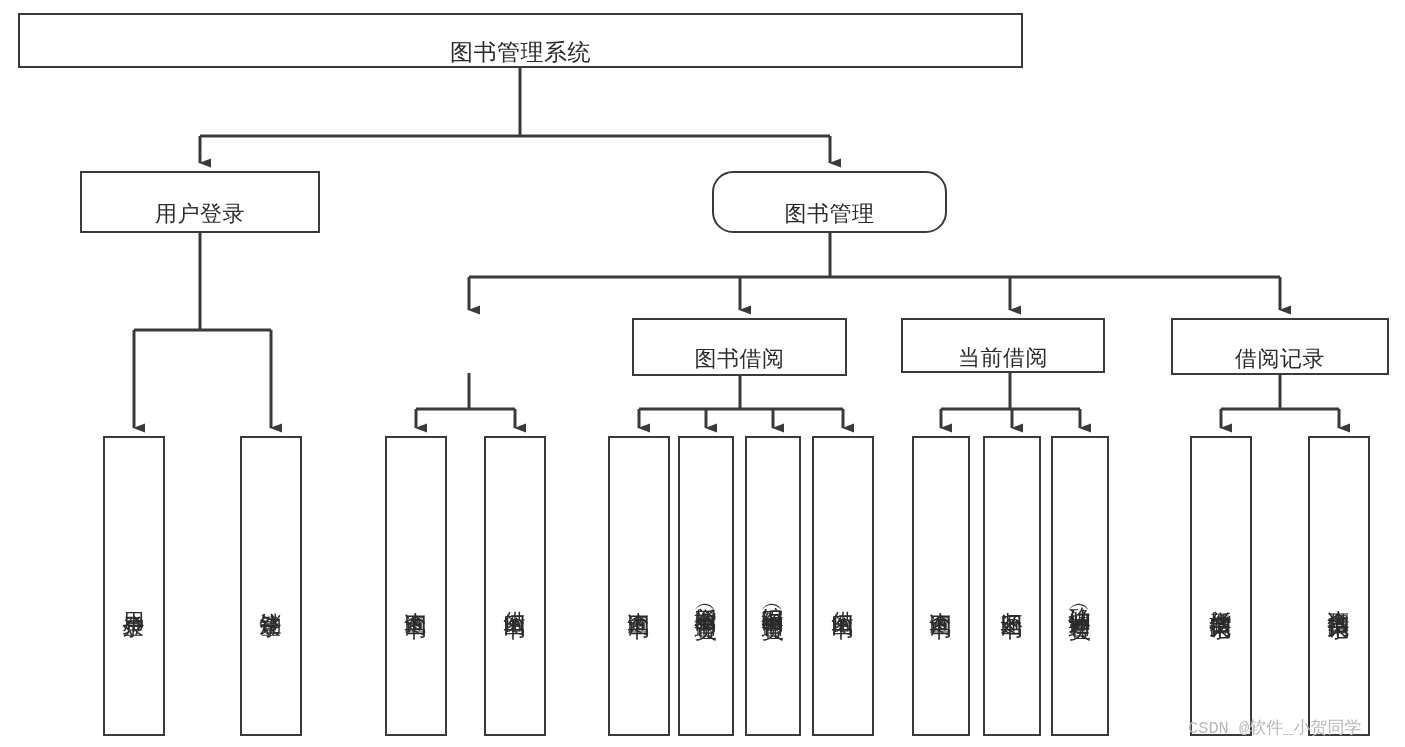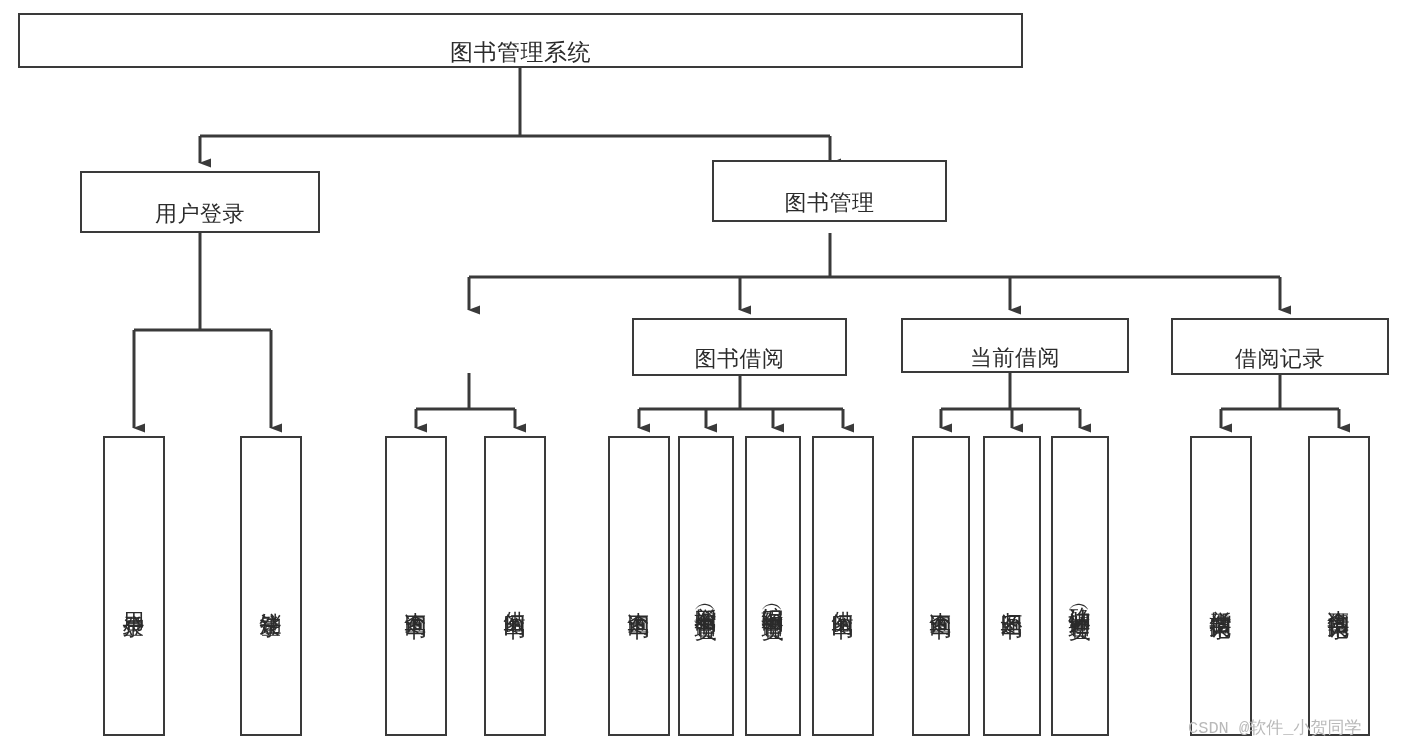--- a/index.html
+++ b/index.html
@@ -130,28 +130,28 @@
     </g>
   </svg>
 
   <div class="node horiz root" style="left: 18px; top: 13px; width: 1005px; height: 55px; background: rgb(255, 255, 255); border-color: rgb(58, 58, 58); color: rgb(43, 43, 43);">
     <span class="label">图书管理系统</span>
   </div>
 
   <div class="node horiz" style="left: 80px; top: 171px; width: 240px; height: 62px; background: rgb(255, 255, 255); border-color: rgb(58, 58, 58); color: rgb(43, 43, 43);">
     <span class="label">用户登录</span>
   </div>
-  <div class="node horiz" style="left: 712px; top: 160px; width: 235px; height: 62px; background: rgb(255, 255, 255); border-color: rgb(58, 58, 58); color: rgb(43, 43, 43);">
+  <div class="node horiz" style="left: 712px; top: 171px; width: 235px; height: 62px; background: rgb(255, 255, 255); border-color: rgb(58, 58, 58); color: rgb(43, 43, 43); border-radius: 21px;">
     <span class="label">图书管理</span>
   </div>
 
   <div class="node horiz" style="left: 632px; top: 318px; width: 215px; height: 58px; background: rgb(255, 255, 255); border-color: rgb(58, 58, 58); color: rgb(43, 43, 43);">
     <span class="label">图书借阅</span>
   </div>
-  <div class="node horiz" style="left: 901px; top: 318px; width: 228px; height: 55px; background: rgb(255, 255, 255); border-color: rgb(58, 58, 58); color: rgb(43, 43, 43);">
+  <div class="node horiz" style="left: 901px; top: 318px; width: 204px; height: 55px; background: rgb(255, 255, 255); border-color: rgb(58, 58, 58); color: rgb(43, 43, 43);">
     <span class="label">当前借阅</span>
   </div>
   <div class="node horiz" style="left: 1171px; top: 318px; width: 218px; height: 57px; background: rgb(255, 255, 255); border-color: rgb(58, 58, 58); color: rgb(43, 43, 43);">
     <span class="label">借阅记录</span>
   </div>
 
   <div class="node vert" style="left: 103px; top: 436px; width: 62px; height: 300px; background: rgb(255, 255, 255); border-color: rgb(58, 58, 58); color: rgb(43, 43, 43);">
     <span class="label">用户登录</span>
   </div>
   <div class="node vert" style="left: 240px; top: 436px; width: 62px; height: 300px; background: rgb(255, 255, 255); border-color: rgb(58, 58, 58); color: rgb(43, 43, 43);">

